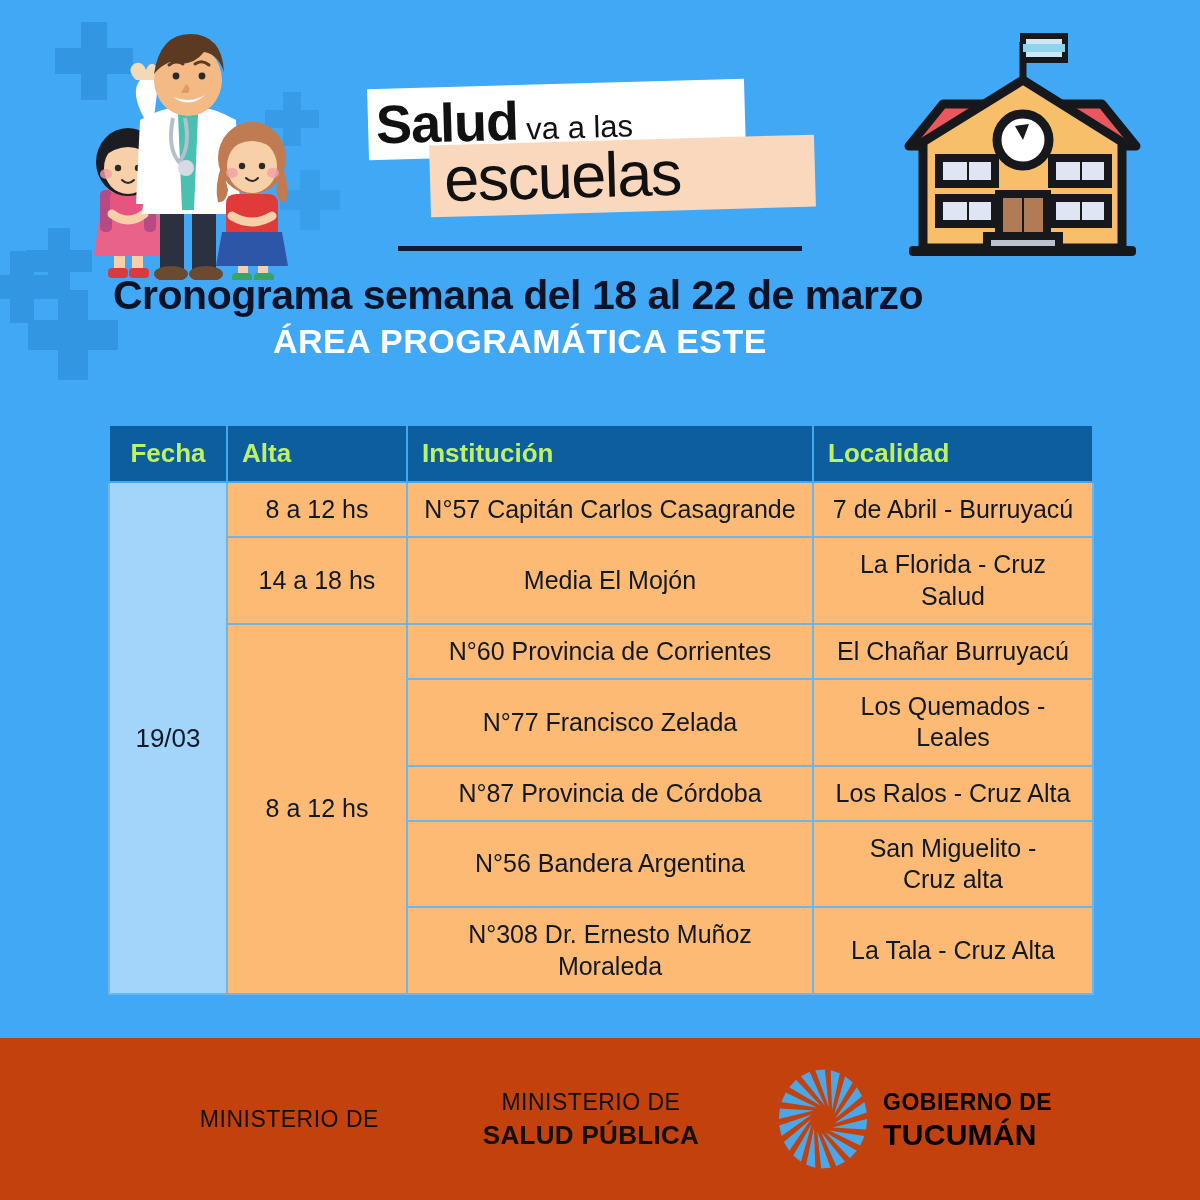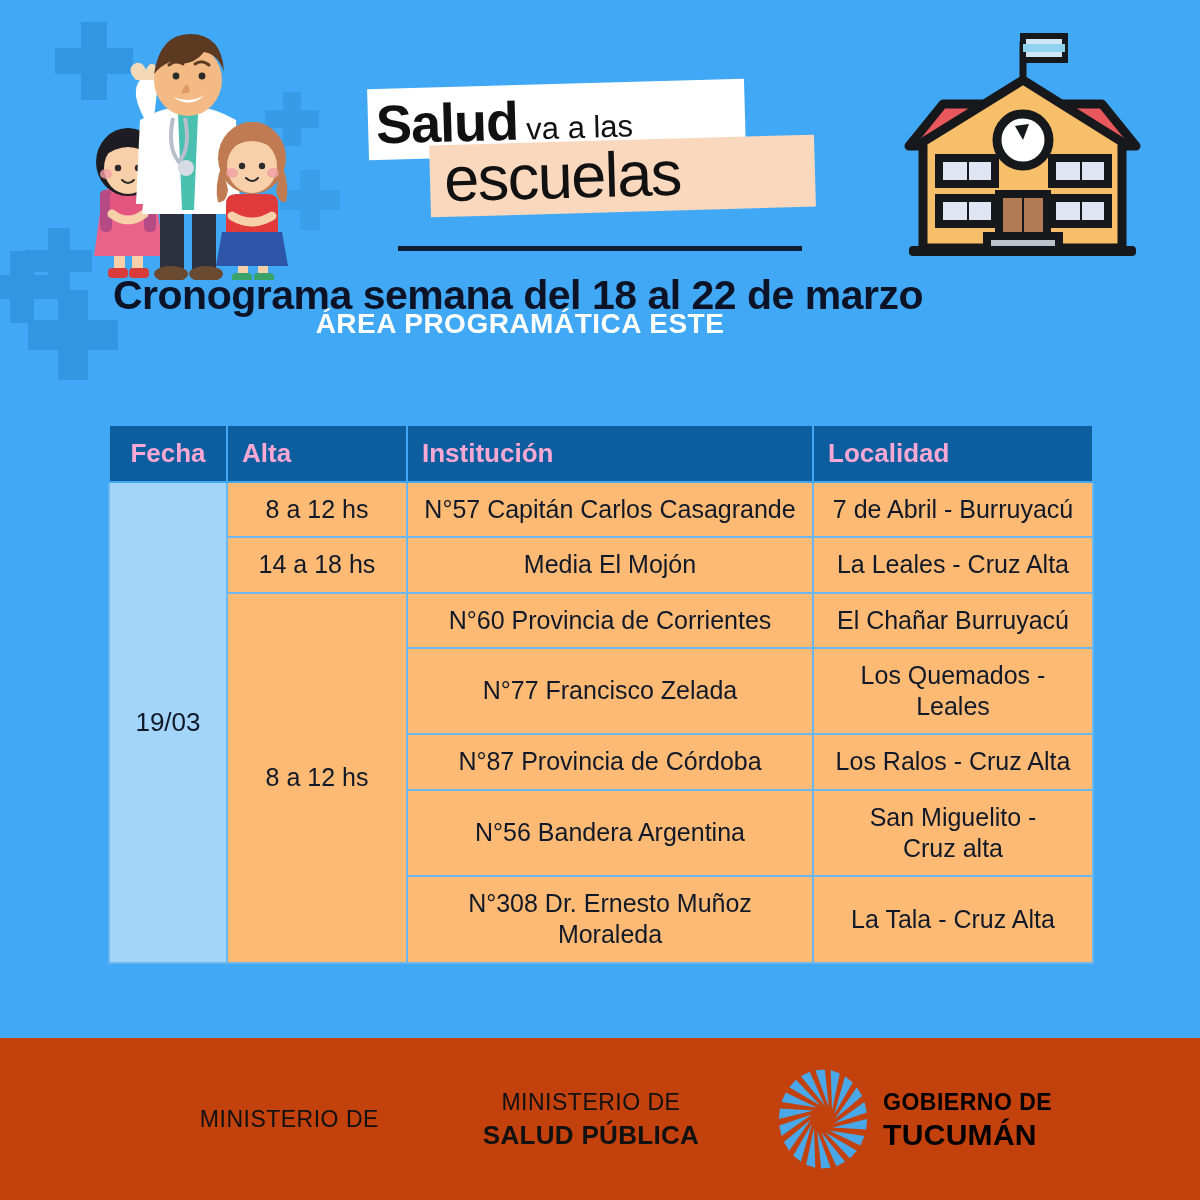--- a/index.html
+++ b/index.html
@@ -56,33 +56,33 @@
   }
   
   .school{position:absolute;left:895px;top:22px;width:255px;height:240px;}
   
   .title1{
     position:absolute;left:0;top:272px;width:1036px;text-align:center;
     font-size:41px;font-weight:bold;color:#0d1326;letter-spacing:-0.5px;
     font-family:"Liberation Sans", sans-serif;
   }
   .title2{
-    position:absolute;left:0;top:308px;width:1040px;text-align:center;
-    font-size:28px;font-weight:bold;color:#ffffff;letter-spacing:0.5px;
+    position:absolute;left:0;top:322px;width:1040px;text-align:center;
+    font-size:34px;font-weight:bold;color:#ffffff;letter-spacing:0.5px;
     font-family:"Liberation Sans", sans-serif;
   }
   
   .tablewrap{
     position:absolute;left:108px;top:424px;width:984px;
   }
   table.sched{
     border-collapse:collapse;width:984px;table-layout:fixed;
   }
   table.sched th{
-    background:#0d5e9e;color:#f9a8d4;
+    background:#0d5e9e;color:#bef264;
     font-size:26px;font-weight:bold;
     text-align:left;padding:12px 14px;
     border:2px solid #41a8f5;
     font-family:"Liberation Sans", sans-serif;
     height:30px;vertical-align:middle;
   }
   table.sched th.c-fecha{text-align:center;}
   table.sched td{
     background:#fdba74;color:#111827;
     font-size:25px;font-weight:400;
@@ -269,21 +269,21 @@
         <tbody>
             <tr>
               <td class="fecha" rowspan="7">19/03</td>
               <td>8 a 12 hs</td>
               <td>N°57 Capitán Carlos Casagrande</td>
               <td>7 de Abril - Burruyacú</td>
             </tr>
             <tr>
               <td>14 a 18 hs</td>
               <td>Media El Mojón</td>
-              <td>La Leales - Cruz Alta</td>
+              <td>La Florida - Cruz Salud</td>
             </tr>
             <tr>
               <td rowspan="5" style="vertical-align: middle;">8 a 12 hs</td>
               <td>N°60 Provincia de Corrientes</td>
               <td>El Chañar Burruyacú</td>
             </tr>
             <tr>
               <td>N°77 Francisco Zelada</td>
               <td>Los Quemados - Leales</td>
             </tr>

